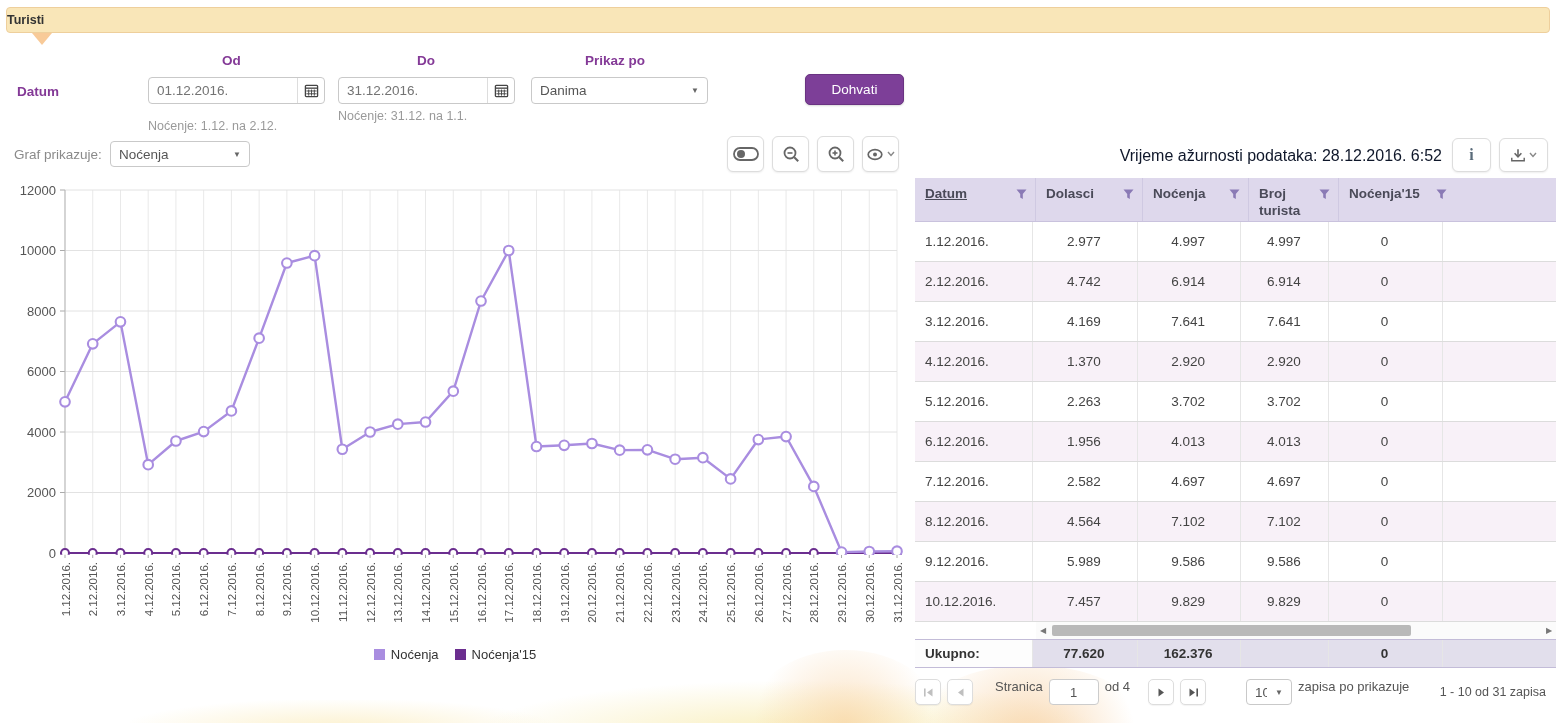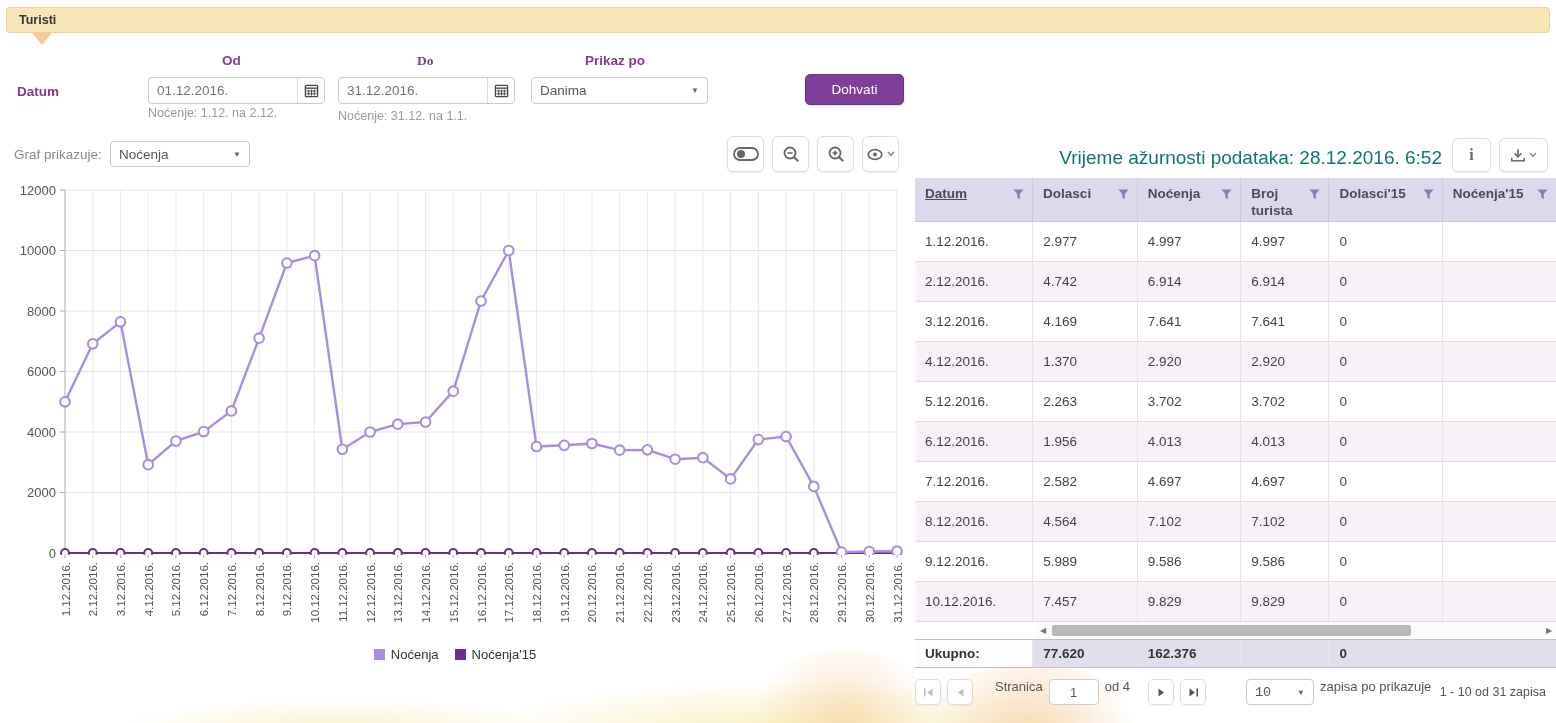--- a/index.html
+++ b/index.html
@@ -15,64 +15,64 @@
            background:radial-gradient(circle at center, rgba(248,209,160,.65) 0%, rgba(248,209,160,0) 72%); }
   .blob3 { left:900px; top:665px; width:260px; height:160px; border-radius:50%;
            background:radial-gradient(circle at center, rgba(247,205,155,.8) 0%, rgba(247,205,155,0) 70%); }
   .blob4 { left:130px; top:700px; width:420px; height:60px;
            background:radial-gradient(ellipse at center, rgba(250,231,170,.6) 0%, rgba(250,231,170,0) 75%); }
 
   
   .tabbar { position:absolute; left:6px; right:6px; top:7px; height:26px; z-index:2;
             background:#f9e6b8; border:1px solid #eecf9c; border-radius:4px;
             display:flex; align-items:center; }
-  .tabbar .tab-title { margin-left:12px; font-size:12.5px; font-weight:bold; color:#333; }
+  .tabbar .tab-title { font-size:12.5px; font-weight:bold; color:#333; }
   .tab-pointer { position:absolute; left:32px; top:33px; width:0; height:0; z-index:2;
                  border-left:10px solid transparent; border-right:10px solid transparent;
                  border-top:12px solid #f8ca98; }
 
   .plabel { position:absolute; z-index:2; color:#843a97; font-weight:bold; font-size:13.5px; }
   .lbl-od { left:222px; top:53px; }
-  .lbl-do { left:417px; top:53px;font-family:Liberation Serif, serif; }
+  .lbl-do { left:417px; top:53px; }
   .lbl-prikaz { left:585px; top:53px; }
   .lbl-datum { left:17px; top:84px; }
 
   .datebox { position:absolute; z-index:2; width:177px; height:27px; background:#fff;
              border:1px solid #c9c9c9; border-radius:4px; display:flex; align-items:center; }
   .datebox input { flex:1; border:none; outline:none; font:inherit; font-size:13.5px; color:#737373;
                    padding-left:8px; min-width:0; background:transparent; }
   .calbtn { width:27px; height:25px; border-left:1px solid #ddd; display:flex;
             align-items:center; justify-content:center; cursor:pointer; }
   .db-od { left:148px; top:77px; }
   .db-do { left:338px; top:77px; }
   .helper { position:absolute; z-index:2; color:#9a9a9a; font-size:12.5px; }
-  .h1 { left:148px; top:106px; } .h2 { left:338px; top:109px; }
+  .h1 { left:148px; top:119px; } .h2 { left:338px; top:109px; }
 
   .selectbox { position:absolute; z-index:2; height:27px; background:#fff;
                border:1px solid #c9c9c9; border-radius:4px; display:flex; align-items:center;
                font-size:13.5px; color:#555; cursor:pointer; }
   .selectbox .sel-val { flex:1; padding-left:8px; overflow:hidden; white-space:nowrap; }
   .selectbox .sel-arrow { width:24px; text-align:center; font-size:8px; color:#666; }
   .sb-prikaz { left:531px; top:77px; width:177px; }
   .sb-graf { left:110px; top:141px; width:140px; height:26px; }
-  .sb-pagesize { position:relative; width:68px; height:26px;font-family:Liberation Mono, monospace; }
+  .sb-pagesize { position:relative; width:46px; height:26px; }
 
   .dohvati { position:absolute; z-index:2; left:805px; top:74px; width:99px; height:31px;
              background:#7d3f98; border:1px solid #6a3382; border-radius:5px; color:#fff;
              font-family:inherit; font-size:13.5px; cursor:pointer;
              box-shadow:0 1px 2px rgba(0,0,0,.15); }
 
   .graf-label { position:absolute; z-index:2; left:14px; top:147px; color:#8a8a8a; font-size:13.5px; }
 
   .toolbar { position:absolute; z-index:2; left:727px; top:136px; display:flex; gap:8px; }
   .tbtn { width:37px; height:36px; background:#fff; border:1px solid #ddd; border-radius:6px;
           display:flex; align-items:center; justify-content:center; cursor:pointer;
           box-shadow:0 1px 2px rgba(0,0,0,.07); color:#666; }
 
-  .updated { position:absolute; z-index:2; right:114px; top:147px; color:#0f766e; font-size:19px; }
+  .updated { position:absolute; z-index:2; right:114px; top:147px; color:#0f172a; font-size:16px; }
   .info-btn { position:absolute; z-index:2; right:65px; top:138px; width:39px; height:34px;
               background:#fff; border:1px solid #ddd; border-radius:6px; cursor:pointer;
               box-shadow:0 1px 2px rgba(0,0,0,.07); color:#5a6b7a;
               font-family:"Liberation Serif", serif; font-size:16px; font-weight:bold; }
   .dl-btn { position:absolute; z-index:2; right:8px; top:138px; width:49px; height:34px;
             background:#fff; border:1px solid #ddd; border-radius:6px; cursor:pointer;
             box-shadow:0 1px 2px rgba(0,0,0,.07); display:flex; align-items:center;
             justify-content:center; gap:3px; color:#666; }
 
   #chart { position:absolute; z-index:1; left:0; top:180px; }
@@ -86,21 +86,21 @@
   .thead { display:flex; background:#ded8ec; border-bottom:1px solid #c9c2dd; height:44px; }
   .th { position:relative; padding:8px 24px 0 10px; font-size:13.5px; font-weight:bold;
         color:#4a4a58; border-right:1px solid #cfc9e2; line-height:1.25; cursor:pointer; }
   .th:last-child { border-right:none; }
   .th .th-txt.sorted { text-decoration:underline; }
   .th .funnel { position:absolute; right:8px; top:11px; }
   .tr { display:flex; height:40px; line-height:39px; border-bottom:1px solid #dcdcdc; background:#fff; }
   .tr.alt { background:#f8f1f8; }
   .td { font-size:13.5px; color:#444; border-right:1px solid #e6e6e6; padding:0 12px 0 10px;
         white-space:nowrap; overflow:hidden; }
-  .td.num { text-align:left; }
+  .td.num { text-align:center; }
   .td:last-child { border-right:none; }
   .hscroll { display:flex; align-items:center; height:17px; margin-left:121px; background:#fbfbfb; }
   .hs-arrow { width:14px; text-align:center; font-size:8px; color:#777; cursor:pointer; }
   .hs-track { flex:1; height:13px; position:relative; }
   .hs-thumb { position:absolute; left:2px; top:1px; width:73%; height:11px; background:#b9b9b9;
               border-radius:2px; cursor:pointer; }
   .totals { display:flex; height:29px; line-height:28px; border-top:1px solid #c3bcd8;
             border-bottom:1px solid #c3bcd8; font-weight:bold; }
   .totals .td { color:#333; background:#e2dfec; }
   .totals .td.lab { background:#fdfdfd; }
@@ -433,23 +433,20 @@
           </svg></div>
         <div class="th" style="width:107px"><span class="th-txt">Dolasci</span><svg class="funnel" width="11" height="11" viewBox="0 0 11 11">
             <path d="M0.5 0.5 H10.5 L6.8 5 V10 L4.2 8.6 V5 Z" fill="#8a7ab5"></path>
           </svg></div>
         <div class="th" style="width:106px"><span class="th-txt">Noćenja</span><svg class="funnel" width="11" height="11" viewBox="0 0 11 11">
             <path d="M0.5 0.5 H10.5 L6.8 5 V10 L4.2 8.6 V5 Z" fill="#8a7ab5"></path>
           </svg></div>
         <div class="th" style="width:90px"><span class="th-txt">Broj turista</span><svg class="funnel" width="11" height="11" viewBox="0 0 11 11">
             <path d="M0.5 0.5 H10.5 L6.8 5 V10 L4.2 8.6 V5 Z" fill="#8a7ab5"></path>
           </svg></div>
-        <div class="th" style="width:116px"><span class="th-txt">Dolasci'15</span><svg class="funnel" width="11" height="11" viewBox="0 0 11 11">
-            <path d="M0.5 0.5 H10.5 L6.8 5 V10 L4.2 8.6 V5 Z" fill="#8a7ab5"></path>
-          </svg></div>
         <div class="th" style="width:116px"><span class="th-txt">Noćenja'15</span><svg class="funnel" width="11" height="11" viewBox="0 0 11 11">
             <path d="M0.5 0.5 H10.5 L6.8 5 V10 L4.2 8.6 V5 Z" fill="#8a7ab5"></path>
           </svg></div>
       </div>
     <div id="tbody">
         <div class="tr">
           <div class="td" style="width:121px">1.12.2016.</div>
           <div class="td num" style="width:107px">2.977</div>
           <div class="td num" style="width:106px">4.997</div>
           <div class="td num" style="width:90px">4.997</div>

